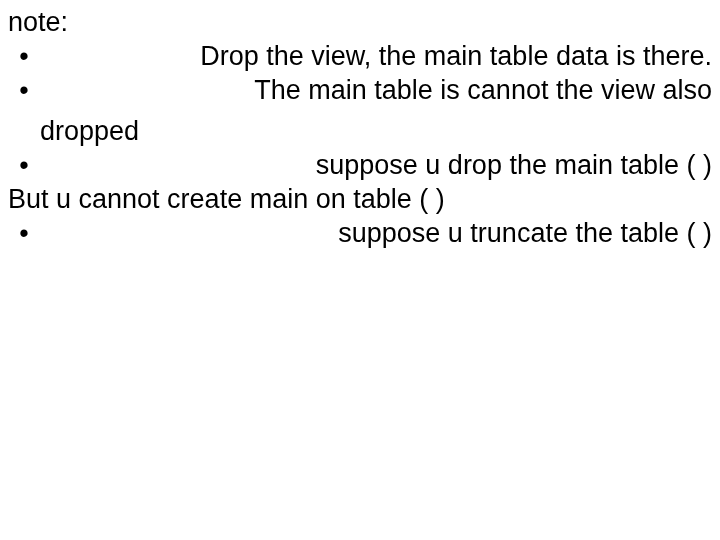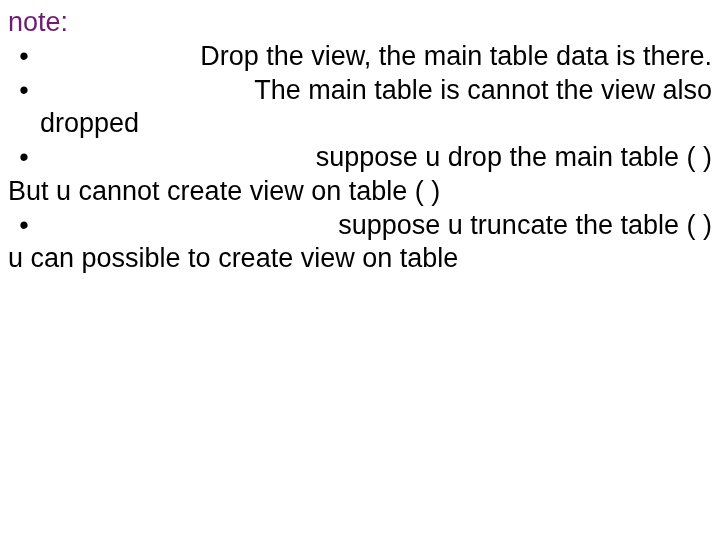--- a/index.html
+++ b/index.html
@@ -10,36 +10,37 @@
     background: #ffffff;
     font-family: Arial, Helvetica, sans-serif;
     font-size: 27px;
     line-height: 1.25;
     color: #000000;
   }
   .container {
     padding: 6px 8px 0 8px;
   }
   .heading {
-    color: #701a75;
+    color: #000000;
   }
   .bullet-row {
     display: flex;
   }
   .bullet-mark {
     width: 32px;
     flex: 0 0 32px;
     text-align: center;
   }
   .bullet-text {
     flex: 1;
     text-align: right;
   }
   .cont-row {
     padding-left: 32px;
+    margin-top: 8px;
   }
   .plain-row {
   }
 </style>
 </head>
 <body>
 
 <div class="container">
 
   <div class="heading">note:</div>
@@ -53,22 +54,21 @@
     <div class="bullet-mark">•</div>
     <div class="bullet-text">The main table is cannot the view also</div>
   </div>
   <div class="cont-row">dropped</div>
 
   <div class="bullet-row">
     <div class="bullet-mark">•</div>
     <div class="bullet-text">suppose u drop the main table (     )</div>
   </div>
 
-  <div class="plain-row">But u cannot create view on table (      )</div>
+  <div class="plain-row">But u cannot create main on table (      )</div>
 
   <div class="bullet-row">
     <div class="bullet-mark">•</div>
     <div class="bullet-text">suppose u truncate the table (        )</div>
   </div>
 
-  <div class="plain-row">u can possible to create view on table</div>
 
 </div>
 
 </body></html>

